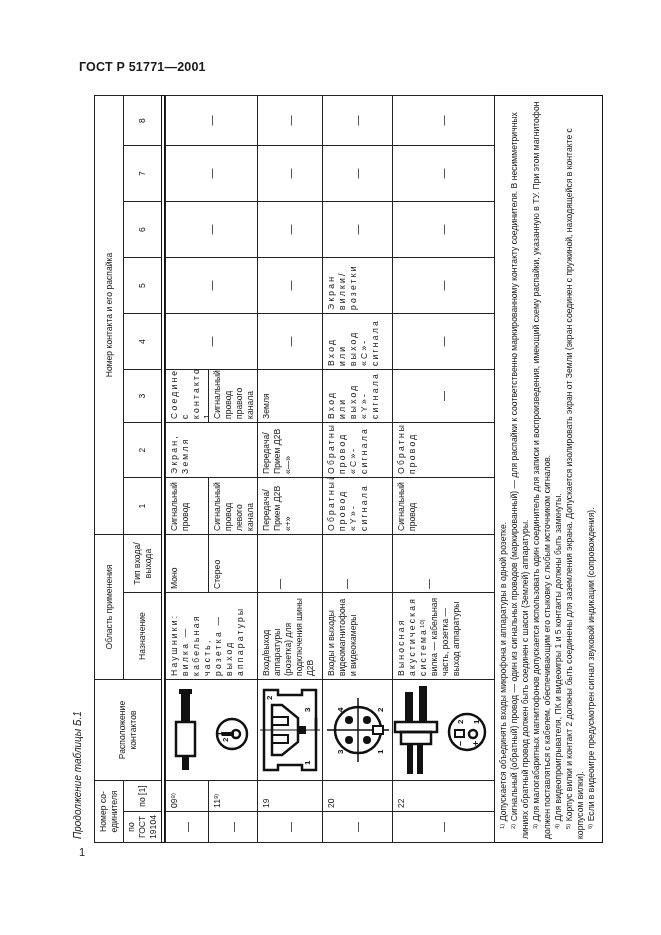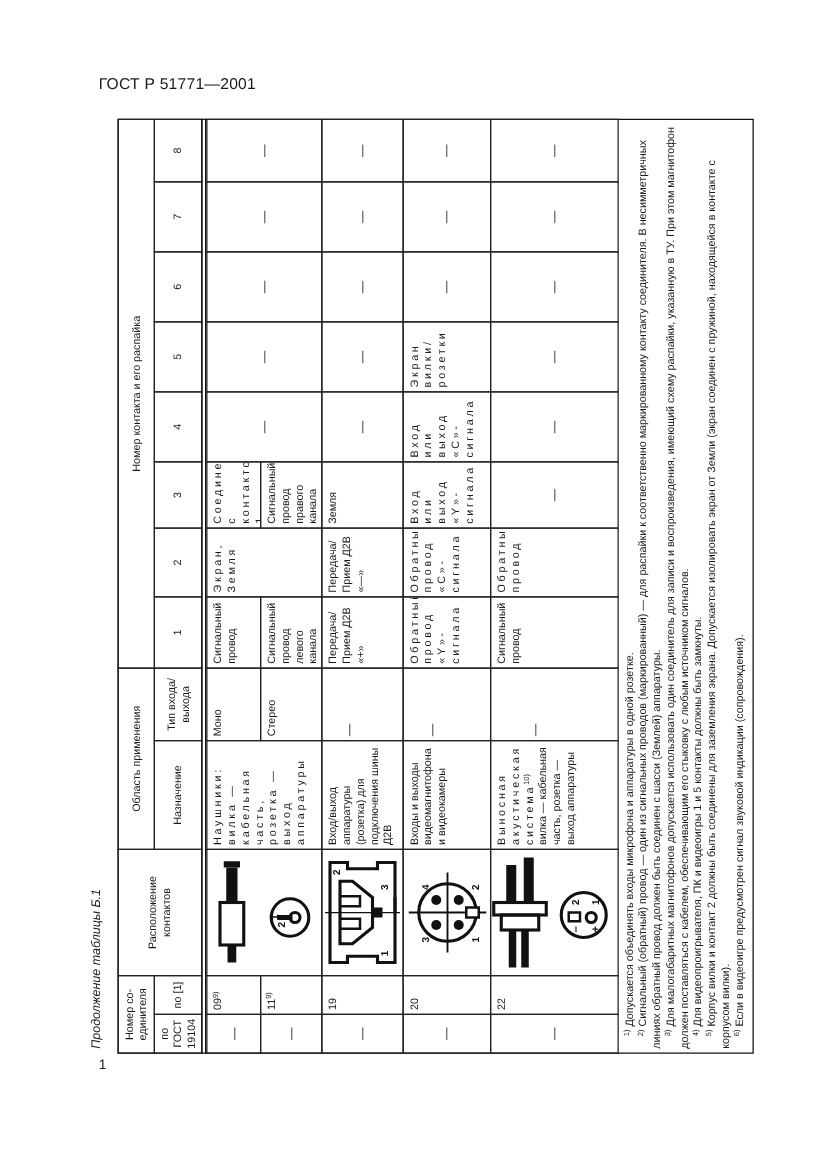--- a/index.html
+++ b/index.html
@@ -1,18 +1,18 @@
 <!DOCTYPE html>
 <html><head>
 <meta charset="utf-8">
 <style>
   html, body { margin: 0; padding: 0; background: #ffffff; }
   body { width: 661px; height: 935px; position: relative; overflow: hidden;
          font-family: "Liberation Sans", sans-serif; color: #1a1a1a; }
-  .page-header { position: absolute; left: 79px; top: 60px; font-weight: normal; font-size: 12.5px; letter-spacing: 0.2px; }
+  .page-header { position: absolute; left: 79px; top: 60px; font-weight: bold; font-size: 12.5px; letter-spacing: 0.2px; }
   .page-number { position: absolute; left: 79px; top: 846px; font-size: 11px; }
   
   .sheet { position: absolute; left: 0; top: 935px; width: 935px; height: 661px;
            transform-origin: 0 0; transform: rotate(-90deg); }
   .caption { position: absolute; left: 96px; top: 72px; font-style: italic; font-size: 10px; }
   .cell { position: absolute; box-sizing: border-box; font-size: 8.6px; line-height: 11px;
           padding: 3px 3px; overflow: hidden; }
   .b { border: 1px solid #222; }
   .center { display: flex; align-items: center; justify-content: center; text-align: center; }
   .sp { letter-spacing: 2.2px; }

